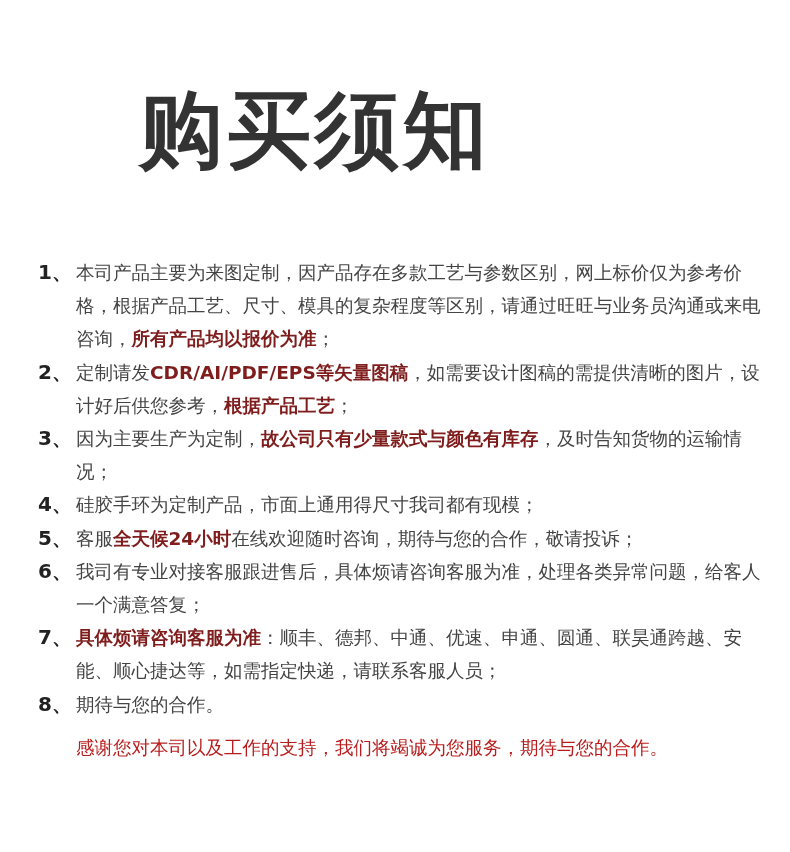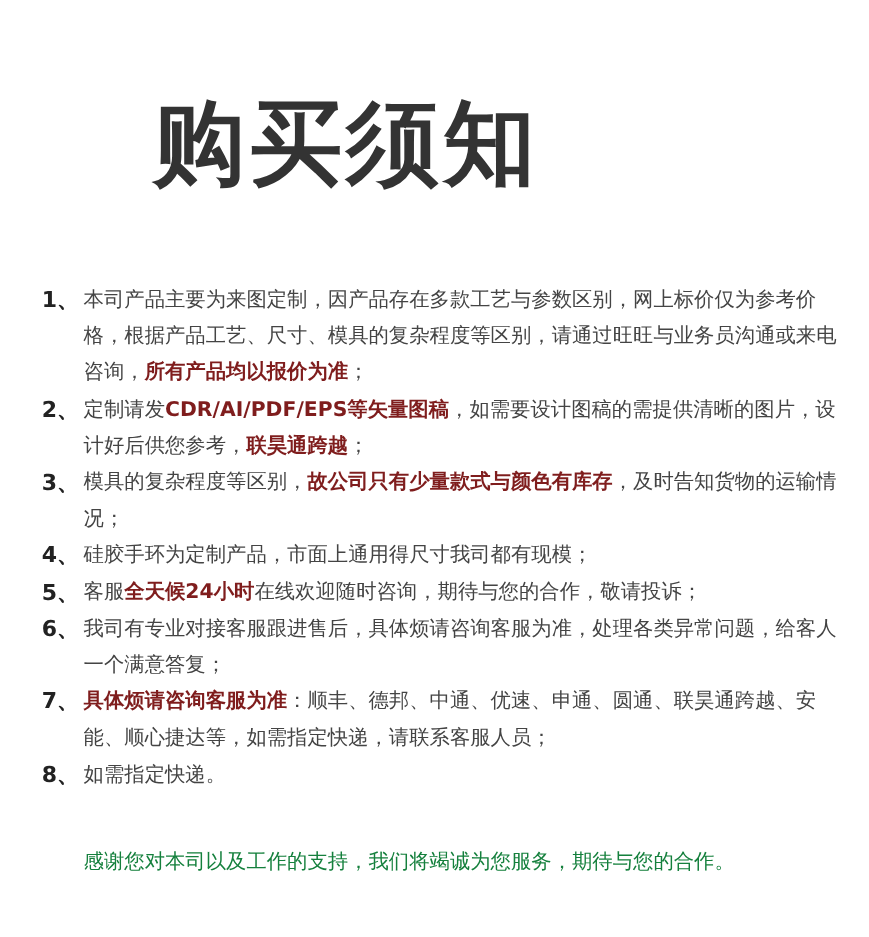--- a/index.html
+++ b/index.html
@@ -19,56 +19,56 @@
   }
   .item { display: flex; align-items: flex-start; }
   .num {
     width: 38px; flex: none; font-weight: bold; color: #222222;
     font-size: 20px;
   }
   .body { flex: 1; }
   .hl { color: #7f1d1d; font-weight: bold; }
   .thanks {
     position: absolute; left: 76px; top: 733px; width: 700px;
-    font-size: 18.5px; line-height: 30px; color: #15803d; margin-top: 36px;
+    font-size: 18.5px; line-height: 30px; color: #b91c1c;
   }
 </style>
 </head>
 <body>
 
 <div class="title">购买须知</div>
 
 <div class="list">
   <div class="item">
     <span class="num">1、</span>
     <span class="body"><span>本司产品主要为来图定制，因产品存在多款工艺与参数区别，网上标价仅为参考价格，根据产品工艺、尺寸、模具的复杂程度等区别，请通过旺旺与业务员沟通或来电咨询，</span><span class="hl">所有产品均以报价为准</span><span>；</span></span>
   </div>
   <div class="item">
     <span class="num">2、</span>
-    <span class="body"><span>定制请发</span><span class="hl">CDR/AI/PDF/EPS等矢量图稿</span><span>，如需要设计图稿的需提供清晰的图片，设计好后供您参考，</span><span class="hl">联昊通跨越</span><span>；</span></span>
+    <span class="body"><span>定制请发</span><span class="hl">CDR/AI/PDF/EPS等矢量图稿</span><span>，如需要设计图稿的需提供清晰的图片，设计好后供您参考，</span><span class="hl">根据产品工艺</span><span>；</span></span>
   </div>
   <div class="item">
     <span class="num">3、</span>
-    <span class="body"><span>模具的复杂程度等区别，</span><span class="hl">故公司只有少量款式与颜色有库存</span><span>，及时告知货物的运输情况；</span></span>
+    <span class="body"><span>因为主要生产为定制，</span><span class="hl">故公司只有少量款式与颜色有库存</span><span>，及时告知货物的运输情况；</span></span>
   </div>
   <div class="item">
     <span class="num">4、</span>
     <span class="body"><span>硅胶手环为定制产品，市面上通用得尺寸我司都有现模；</span></span>
   </div>
   <div class="item">
     <span class="num">5、</span>
     <span class="body"><span>客服</span><span class="hl">全天候24小时</span><span>在线欢迎随时咨询，期待与您的合作，敬请投诉；</span></span>
   </div>
   <div class="item">
     <span class="num">6、</span>
     <span class="body"><span>我司有专业对接客服跟进售后，具体烦请咨询客服为准，处理各类异常问题，给客人一个满意答复；</span></span>
   </div>
   <div class="item">
     <span class="num">7、</span>
     <span class="body"><span class="hl">具体烦请咨询客服为准</span><span>：顺丰、德邦、中通、优速、申通、圆通、联昊通跨越、安能、顺心捷达等，如需指定快递，请联系客服人员；</span></span>
   </div>
   <div class="item">
     <span class="num">8、</span>
-    <span class="body"><span>如需指定快递。</span></span>
+    <span class="body"><span>期待与您的合作。</span></span>
   </div>
 </div>
 
 <div class="thanks">感谢您对本司以及工作的支持，我们将竭诚为您服务，期待与您的合作。</div>
 
 </body></html>

